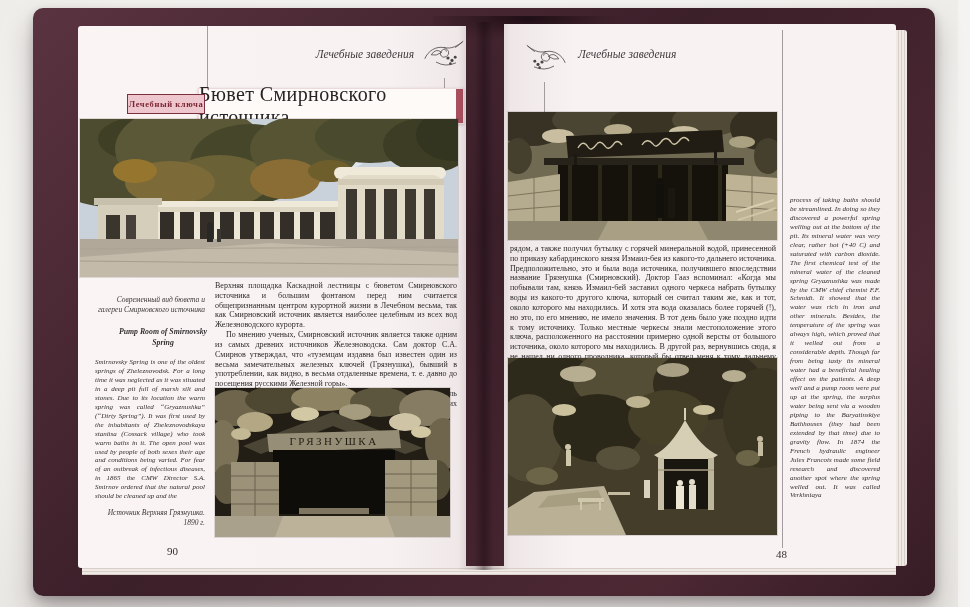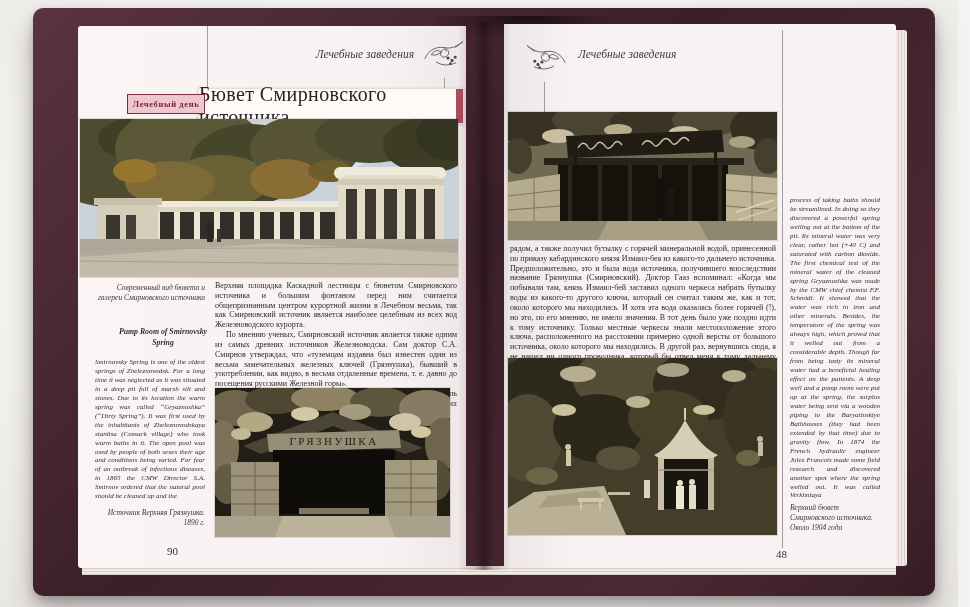--- a/index.html
+++ b/index.html
@@ -75,21 +75,21 @@
             <circle cx="38" cy="32" r="1.6"></circle>
         </g>
       </svg>
     </div>
     <div class="vrule" style="left:366px;top:52px;height:12px"></div>
 
     <div class="title-band" style="left:120px;top:62px;width:264px;height:34px">
       <div class="title">Бювет Смирновского источника</div>
       <div class="redbar"></div>
     </div>
-    <div class="sec-label" style="left:49px;top:68px;width:76px;height:18px">Лечебный день</div>
+    <div class="sec-label" style="left:49px;top:68px;width:76px;height:18px">Лечебный ключа</div>
 
     <div class="photo" style="left:2px;top:93px;width:378px;height:158px">
       <svg viewBox="0 0 378 158" preserveAspectRatio="none">
         <rect width="378" height="158" fill="#c9d2da"></rect>
         <ellipse cx="200" cy="22" rx="45" ry="16" fill="#e9eef3"></ellipse>
         <ellipse cx="255" cy="38" rx="32" ry="13" fill="#dfe7ee"></ellipse>
         <ellipse cx="30" cy="40" rx="70" ry="48" fill="#4d4c31"></ellipse>
         <ellipse cx="60" cy="20" rx="42" ry="22" fill="#3f3f26"></ellipse>
         <ellipse cx="110" cy="30" rx="75" ry="45" fill="#5a5836"></ellipse>
         <ellipse cx="170" cy="45" rx="60" ry="40" fill="#45462a"></ellipse>
@@ -134,21 +134,21 @@
         <polygon points="0,158 378,158 378,134 190,124 0,138" fill="#c3baa9"></polygon>
         <line x1="0" y1="142" x2="378" y2="146" stroke="#a79d8e" stroke-width="1"></line>
         <line x1="0" y1="130" x2="378" y2="128" stroke="#aca293" stroke-width="1"></line>
         <circle cx="130" cy="106" r="3" fill="#2a2824"></circle>
         <rect x="127" y="108" width="6" height="15" fill="#2a2824"></rect>
         <rect x="137" y="110" width="4" height="13" fill="#3a3834"></rect>
         <ellipse cx="374" cy="16" rx="38" ry="26" fill="#333520"></ellipse>
       </svg>
     </div>
 
-    <div class="abs caption tar" style="left:17px;top:257px;width:110px">Современный вид бювета и галереи Смирновского источника</div>
+    <div class="abs caption tar" style="left:17px;top:269px;width:110px">Современный вид бювета и галереи Смирновского источника</div>
     <div class="abs cap-en-title" style="left:30px;top:301px;width:110px">Pump Room of Smirnovsky Spring</div>
     <div class="abs marg-en" style="left:17px;top:332px;width:110px">Smirnovsky Spring is one of the oldest springs of Zheleznovodsk. For a long time it was neglected as it was situated in a deep pit full of marsh silt and stones. Due to its location the warm spring was called “Gryaznushka” (“Dirty Spring”). It was first used by the inhabitants of Zheleznovodskaya stanitsa (Cossack village) who took warm baths in it. The open pool was used by people of both sexes their age and conditions being varied. For fear of an outbreak of infectious diseases, in 1865 the CMW Director S.A. Smirnov ordered that the natural pool should be cleaned up and the</div>
     <div class="abs caption tar" style="left:17px;top:482px;width:110px">Источник Верхняя Грязнушка. 1890 г.</div>
 
     <div class="abs body-ru" style="left:137px;top:255px;width:242px">
       <p class="first">Верхняя площадка Каскадной лестницы с бюветом Смирновского источника и большим фонтаном перед ним считается общепризнанным центром курортной жизни в Лечебном весьма, так как Смирновский источник является наиболее целебным из всех вод Железноводского курорта.</p>
       <p>По мнению ученых, Смирновский источник является также одним из самых древних источников Железноводска. Сам доктор С.А. Смирнов утверждал, что «туземцам издавна был известен один из весьма замечательных железных ключей (Грязнушка), бывший в употреблении, как видно, в весьма отдаленные времена, т. е. давно до посещения русскими Железной горы».</p>
       <p>Вечером 26 июня 1810 года первый российский исследователь Железных вод доктор Ф. Гааз лично осмотрел лишь два горячих железистых ключа, расположенных</p>
     </div>
 
@@ -315,19 +315,18 @@
         <line x1="92" y1="144" x2="92" y2="152" stroke="#cfc7ab" stroke-width="2"></line>
         <rect x="100" y="134" width="22" height="3" fill="#c4bba0"></rect>
         <rect x="58" y="92" width="5" height="16" fill="#cfc7ab"></rect>
         <circle cx="60" cy="89" r="3" fill="#cfc7ab"></circle>
         <rect x="250" y="84" width="5" height="14" fill="#c4bba0"></rect>
         <circle cx="252" cy="81" r="3" fill="#c4bba0"></circle>
       </svg>
     </div>
 
     <div class="abs marg-en" style="left:286px;top:172px;width:90px">process of taking baths should be streamlined. In doing so they discovered a powerful spring welling out at the bottom of the pit. Its mineral water was very clear, rather hot (+40 C) and saturated with carbon dioxide. The first chemical test of the mineral water of the cleaned spring Gryaznushka was made by the CMW chief chemist F.F. Schmidt. It showed that the water was rich in iron and other minerals. Besides, the temperature of the spring was always high, which proved that it welled out from a considerable depth. Though far from being tasty its mineral water had a beneficial healing effect on the patients. A deep well and a pump room were put up at the spring, the surplus water being sent via a wooden piping to the Baryatinskiye Bathhouses (they had been extended by that time) due to gravity flow. In 1874 the French hydraulic engineer Jules Francois made some field research and discovered another spot where the spring welled out. It was called Verkhniaya</div>
-    <div class="abs caption" style="left:286px;top:479px;width:88px">Верхний бювет Смирновского источника. Около 1904 года</div>
 
     <div class="abs pagenum" style="left:272px;top:524px;width:30px">48</div>
   </div>
 
   <div class="gutter"></div>
 </div>
 
 </body></html>

